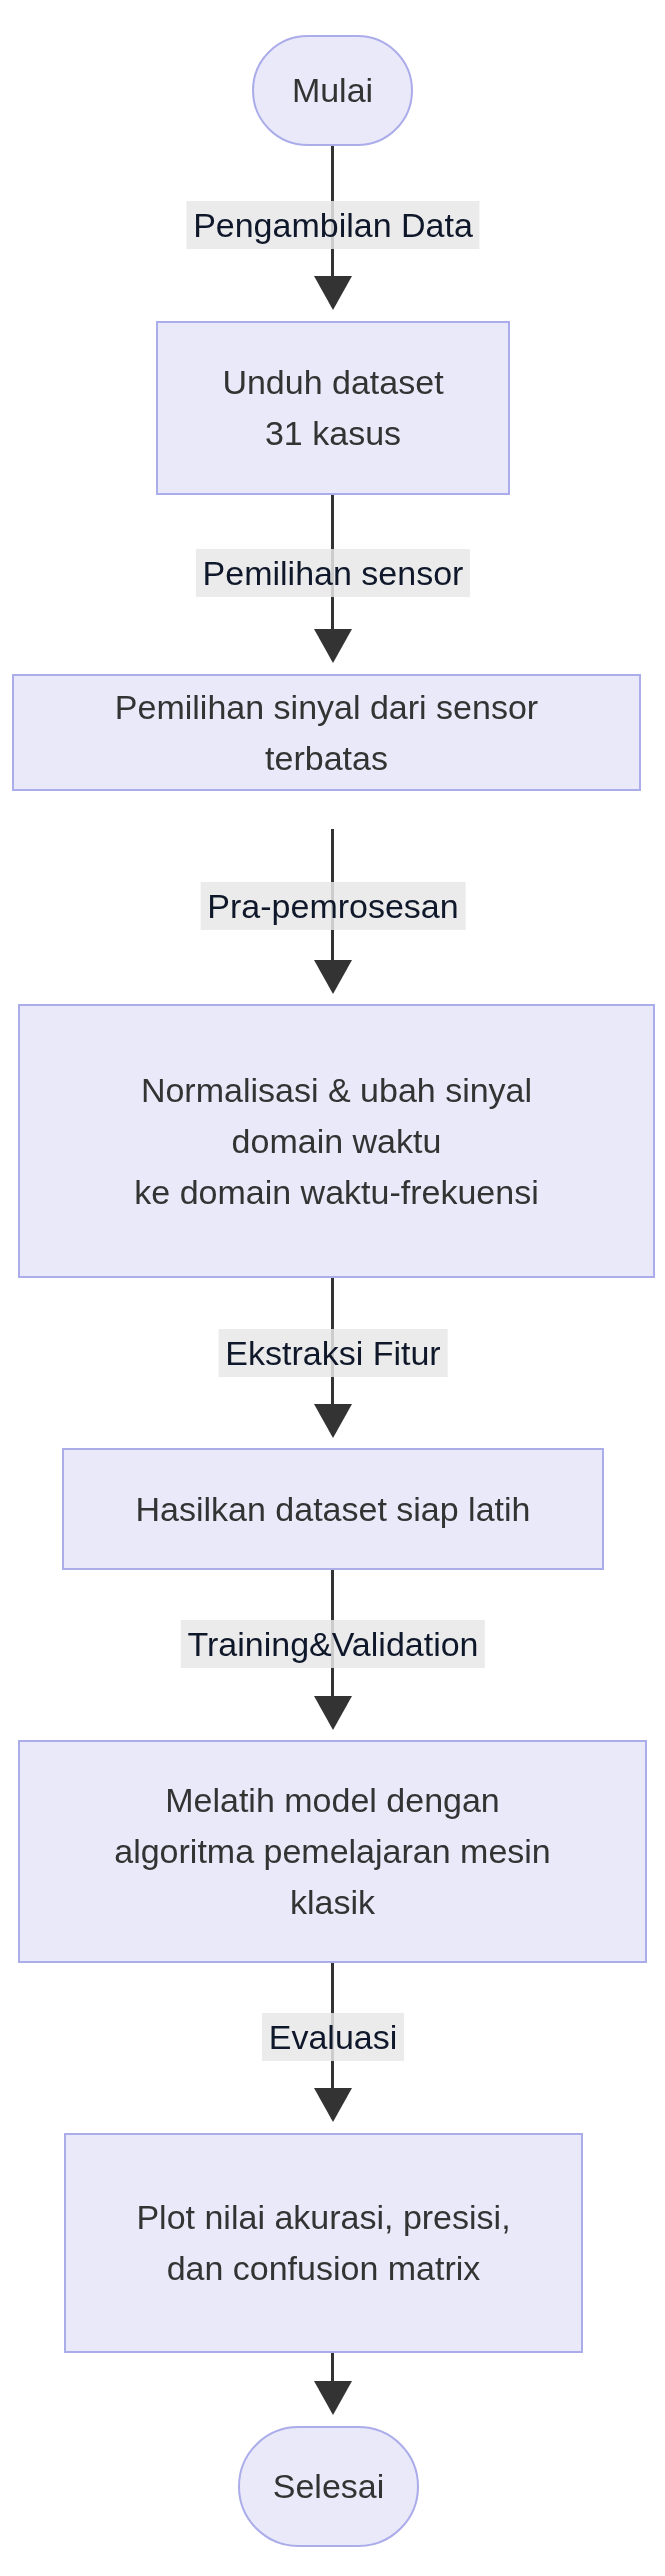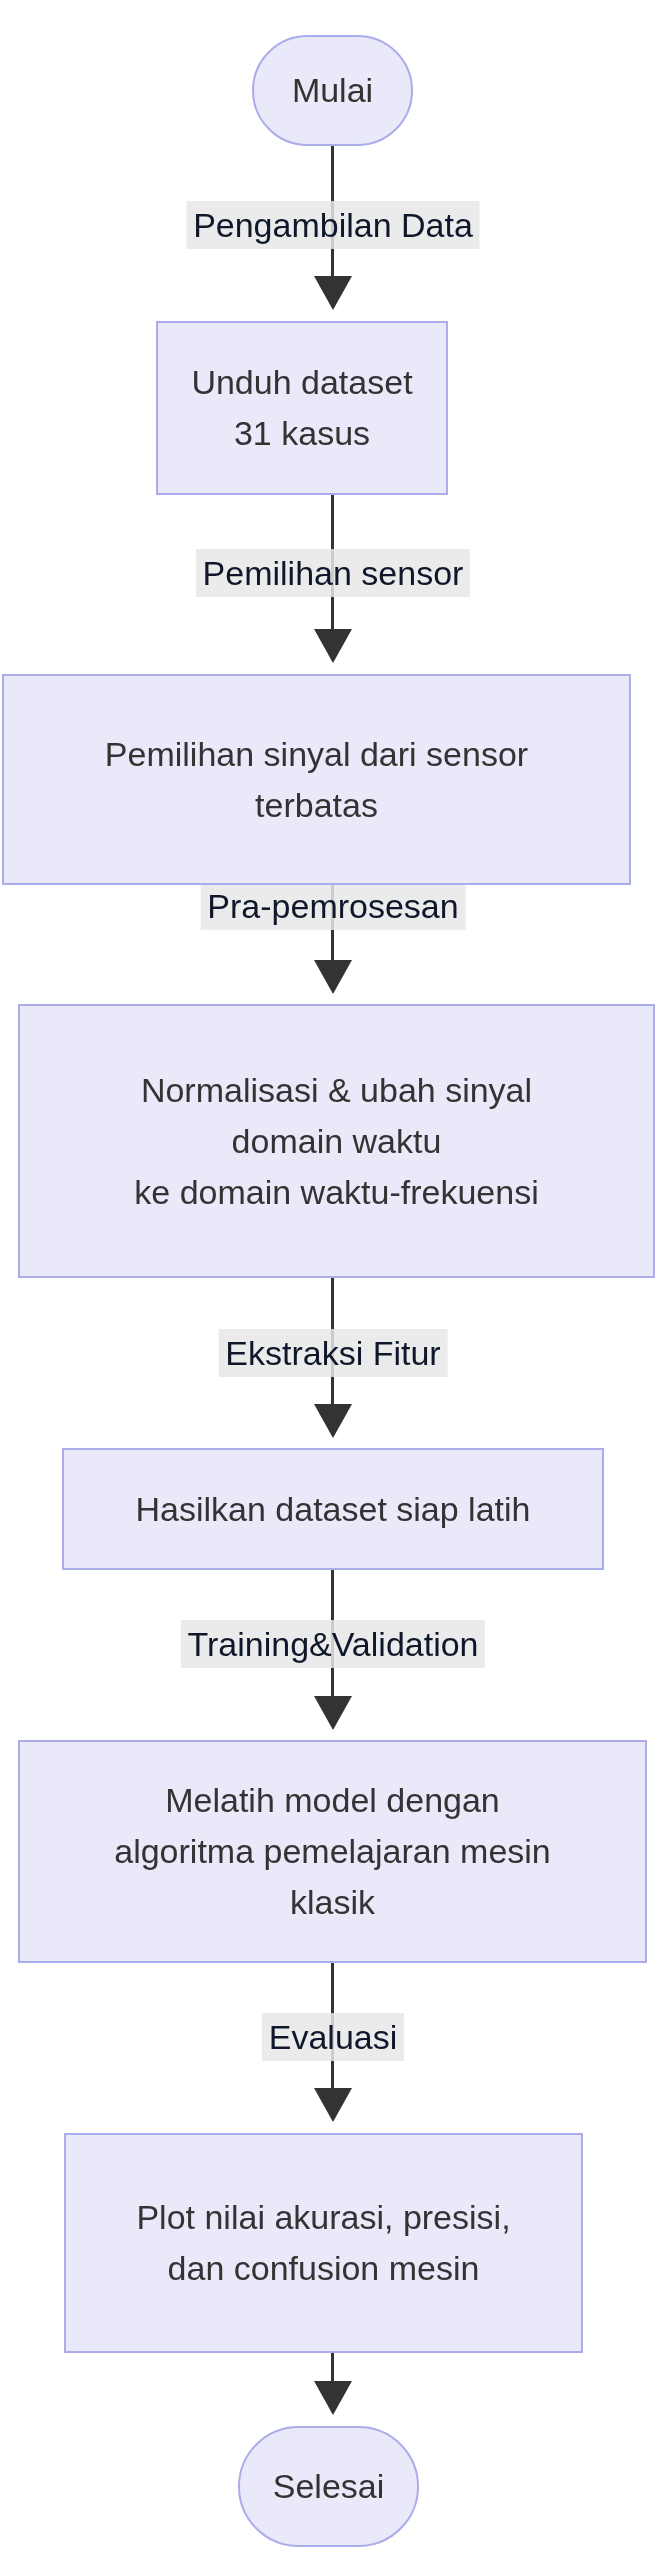--- a/index.html
+++ b/index.html
@@ -87,26 +87,26 @@
   <div class="arrowhead" style="top:2088px"></div>
   <div class="edge-label" style="top:2037px">Evaluasi</div>
 
   <div class="edge-line" style="top:2293px;height:119px"></div>
   <div class="arrowhead" style="top:2381px"></div>
 
   <div class="node stadium" style="left:252px;top:23.5px;width:161px;height:111px">
     <div class="nline">Mulai</div>
   </div>
 
-  <div class="node" style="left:156px;top:310px;width:292px;height:174px">
+  <div class="node" style="left:156px;top:310px;width:354px;height:174px">
     <div class="nline">Unduh dataset</div>
     <div class="nline">31 kasus</div>
   </div>
 
-  <div class="node" style="left:2px;top:663px;width:629px;height:211px">
+  <div class="node" style="left:12px;top:663px;width:629px;height:117px">
     <div class="nline">Pemilihan sinyal dari sensor</div>
     <div class="nline">terbatas</div>
   </div>
 
   <div class="node" style="left:18px;top:993px;width:637px;height:274px">
     <div class="nline">Normalisasi &amp; ubah sinyal</div>
     <div class="nline">domain waktu</div>
     <div class="nline">ke domain waktu-frekuensi</div>
   </div>
 
@@ -115,21 +115,21 @@
   </div>
 
   <div class="node" style="left:18px;top:1729px;width:629px;height:223px">
     <div class="nline">Melatih model dengan</div>
     <div class="nline">algoritma pemelajaran mesin</div>
     <div class="nline">klasik</div>
   </div>
 
   <div class="node" style="left:64px;top:2122px;width:519px;height:220px">
     <div class="nline">Plot nilai akurasi, presisi,</div>
-    <div class="nline">dan confusion mesin</div>
+    <div class="nline">dan confusion matrix</div>
   </div>
 
   <div class="node stadium" style="left:238px;top:2415px;width:181px;height:121px">
     <div class="nline">Selesai</div>
   </div>
 
 </div>
 
 
 </body></html>

